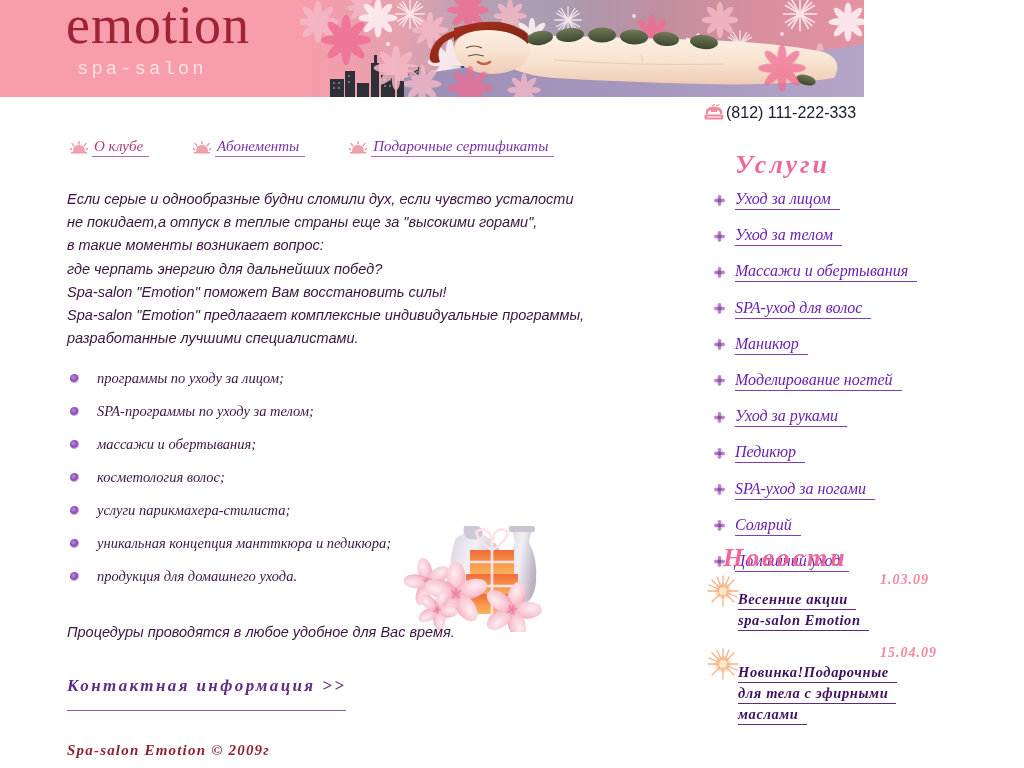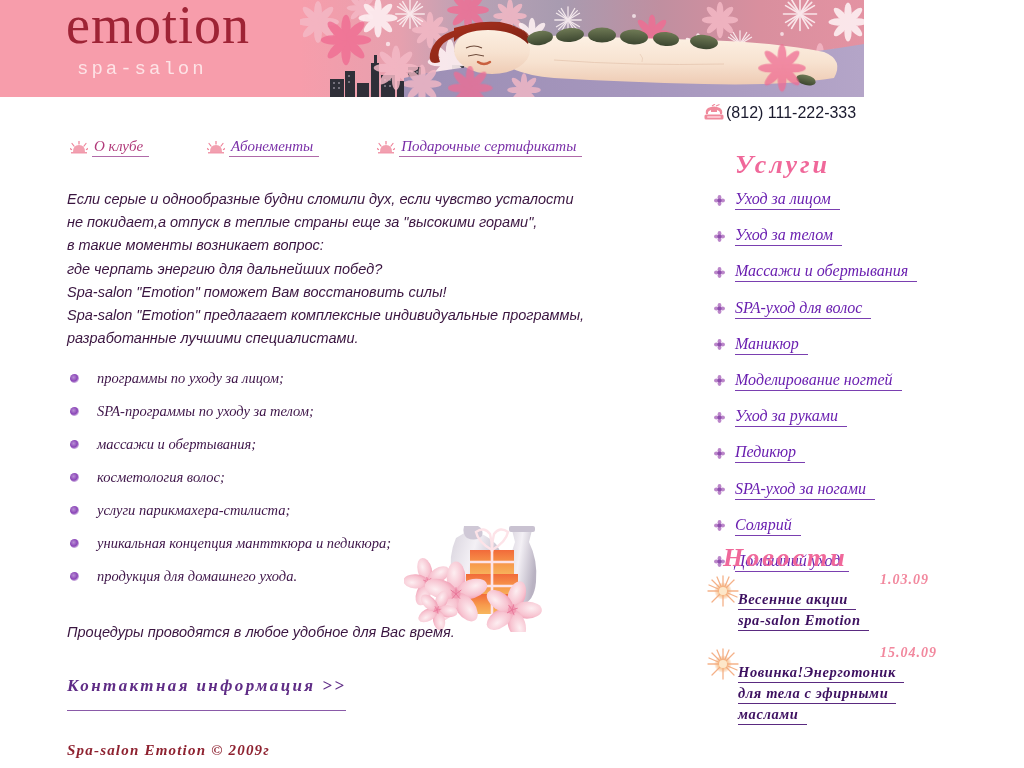--- a/index.html
+++ b/index.html
@@ -88,21 +88,21 @@
     font-family: "Liberation Sans", sans-serif;
     font-size: 16px;
     color: #1a1a2e;
   }
 
   
   .nav {
     position: absolute;
     left: 70px; top: 138px;
     display: flex;
-    gap: 58px;
+    gap: 44px;
     white-space: nowrap;
   }
   .nav-item {
     display: flex; align-items: center; gap: 4px;
     text-decoration: none;
   }
   .nav-label {
     font-family: "Liberation Serif", serif;
     font-style: italic;
     font-size: 15px;
@@ -849,17 +849,17 @@
         <line x1="19" y1="19" x2="8" y2="30"></line>
       <line x1="19" y1="19" x2="13" y2="5"></line>
         <line x1="19" y1="19" x2="25" y2="5"></line>
       <line x1="19" y1="19" x2="5" y2="13"></line>
         <line x1="19" y1="19" x2="33" y2="25"></line>
     </g>
     <circle cx="19" cy="19" r="4" fill="#fde7c9"></circle>
   </svg>
   <div class="news-date">15.04.09</div>
   <a class="news-link" href="#">
-    <span>Новинка!Энерготоник</span>
+    <span>Новинка!Подарочные</span>
     <span>для тела с эфирными</span>
     <span>маслами</span>
   </a>
 </div>
 
 </body></html>

